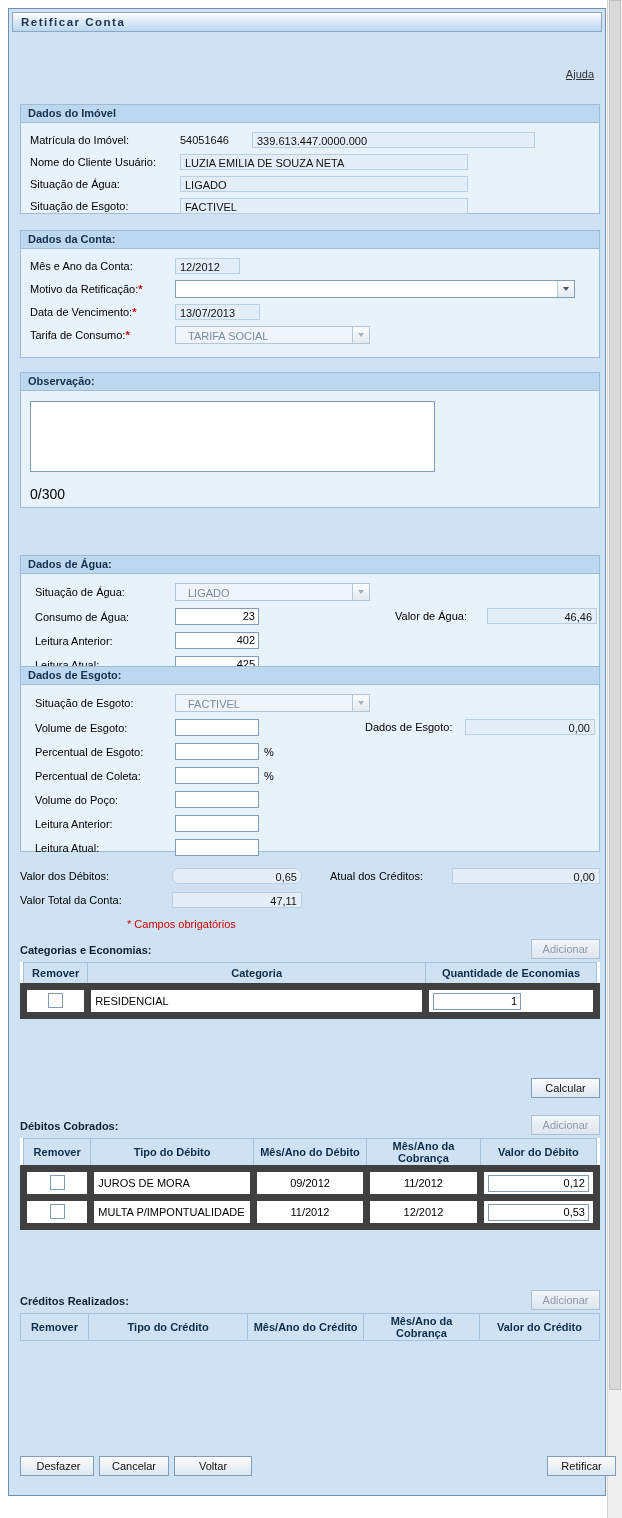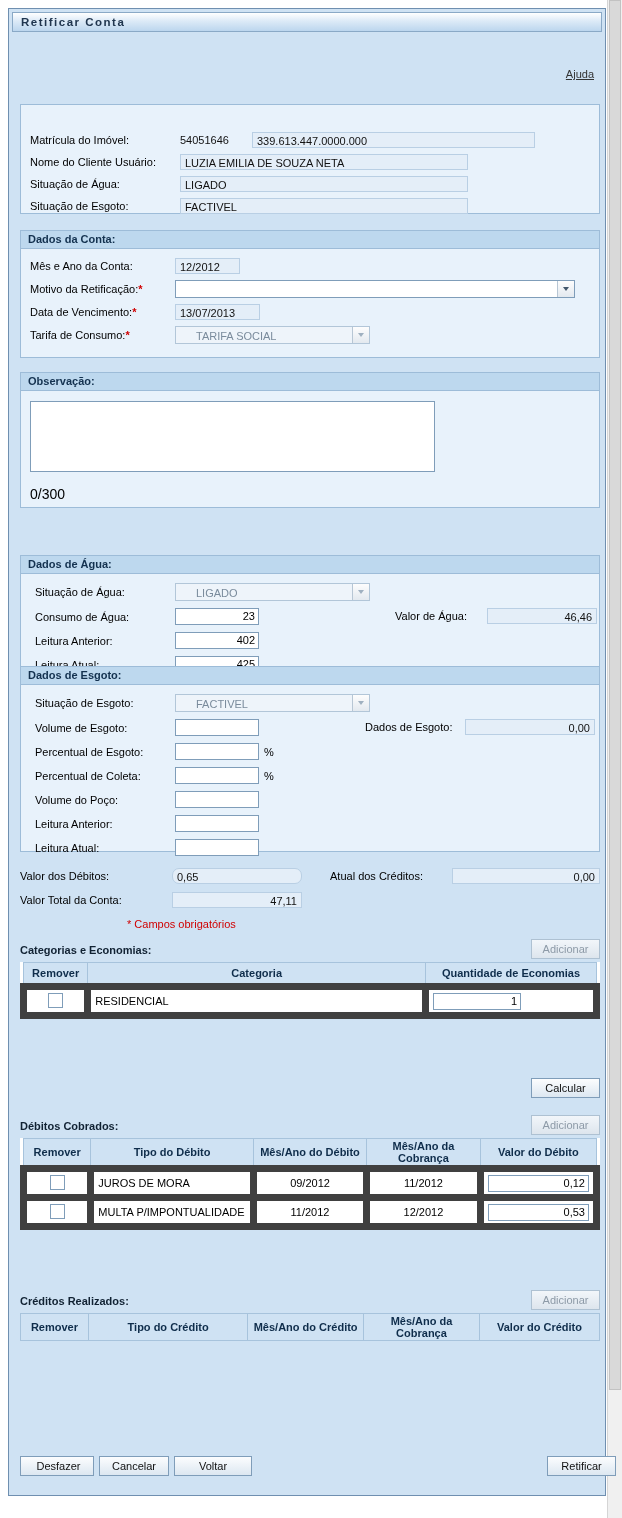--- a/index.html
+++ b/index.html
@@ -118,21 +118,21 @@
   .inp.right { text-align: right; }
   .sel {
     background: #ffffff;
     border: 1px solid #7f9db9;
     height: 18px;
     box-sizing: border-box;
     position: relative;
     font-size: 11px;
     color: #000;
     line-height: 18px;
-    padding-left: 20px;
+    padding-left: 12px;
   }
   .sel.disabled {
     background: #eef4fa;
     color: #7a8b9c;
     border: 1px solid #b2c6d8;
   }
   .sel .arrow {
     position: absolute;
     right: 0px;
     top: 0px;
@@ -264,20 +264,21 @@
 
     <div class="titlebar">
       <span class="title">Retificar Conta</span>
     </div>
 
     <div class="content">
 
       <a class="ajuda">Ajuda</a>
 
       <div class="panel" style="top:72px; height:110px;">
+        <div class="panel-header">Dados do Imóvel</div>
         <div class="row" style="left:9px; top:27px;">
           <span class="lbl" style="width:150px;">Matrícula do Imóvel:</span>
           <span class="plainval" style="width:72px;">54051646</span>
           <span class="ro" style="width:283px; background:#e4eef8;">339.613.447.0000.000</span>
         </div>
         <div class="row" style="left:9px; top:49px;">
           <span class="lbl" style="width:150px;">Nome do Cliente Usuário:</span>
           <span class="ro" style="width:288px;">LUZIA EMILIA DE SOUZA NETA</span>
         </div>
         <div class="row" style="left:9px; top:71px;">
@@ -385,21 +386,21 @@
           <input class="inp right" style="width: 84px;" value="">
         </div>
         <div class="row" style="left:14px; top:172px; top:172px;">
           <span class="lbl" style="width:140px;">Leitura Atual:</span>
           <input class="inp right" style="width: 84px;" value="">
         </div>
       </div>
 
       <div class="row" style="left:8px; top:836px;">
         <span class="lbl" style="width:152px;">Valor dos Débitos:</span>
-        <span class="ro" style="width:130px; text-align:left;border-radius:7px;">0,65</span>
+        <span class="ro" style="width:130px; text-align:right;border-radius:7px;">0,65</span>
       </div>
       <div class="row" style="left:318px; top:836px;">
         <span class="lbl" style="width:122px;">Atual dos Créditos:</span>
         <span class="ro" style="width:148px; text-align:right;">0,00</span>
       </div>
       <div class="row" style="left:8px; top:860px;">
         <span class="lbl" style="width:152px;">Valor Total da Conta:</span>
         <span class="ro" style="width:130px; text-align:right;">47,11</span>
       </div>
       <div style="position:absolute; left:115px; top:886px; font-size:11px; color:#d00000;">* Campos obrigatórios</div>

